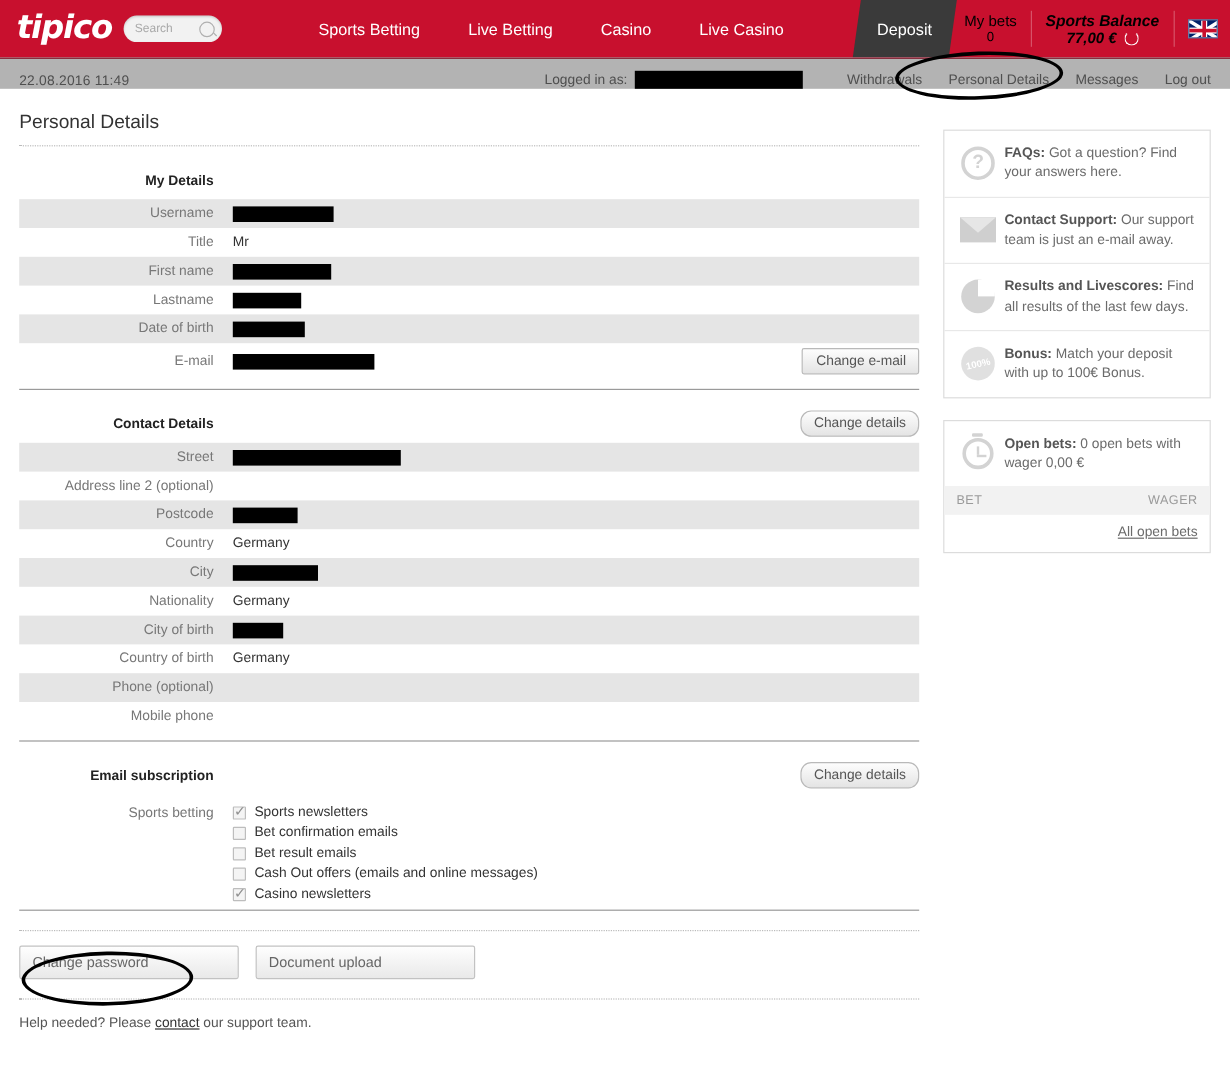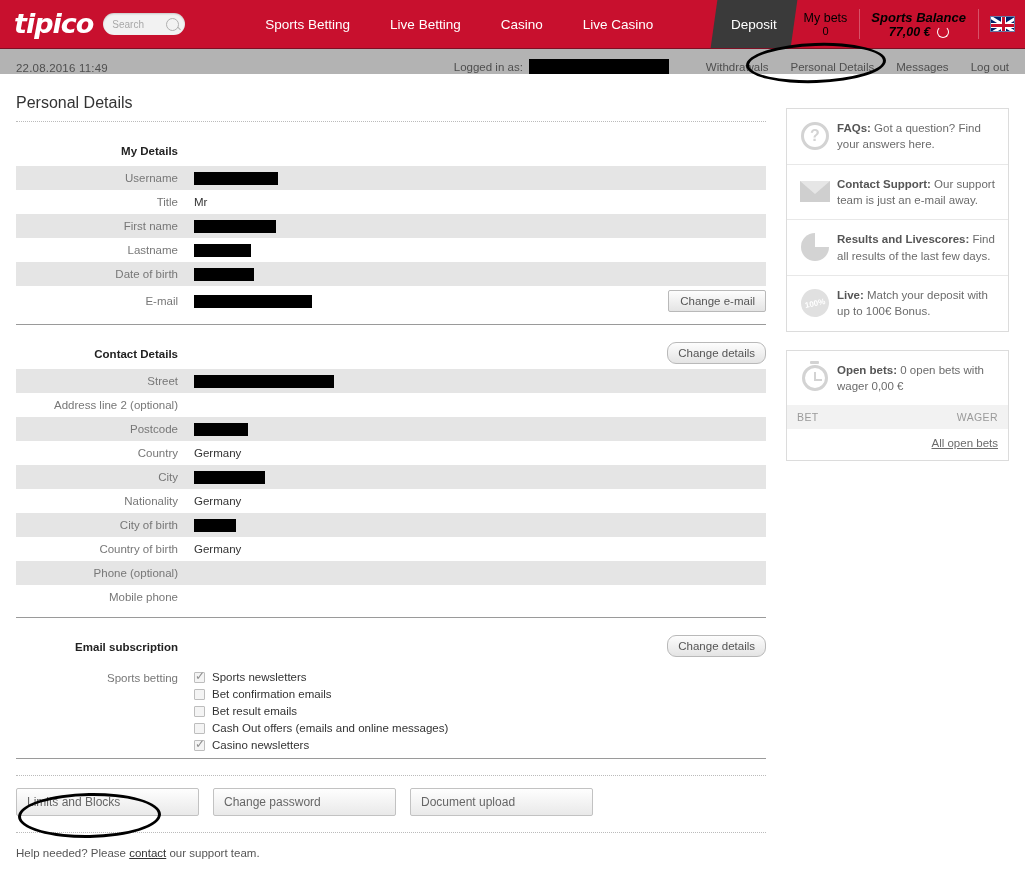--- a/index.html
+++ b/index.html
@@ -439,21 +439,20 @@
             <span>Casino newsletters</span>
           </label>
         </div>
       </div>
       <div class="sec-rule" style="margin-top:2px"></div>
     </div>
 
     <div class="bottom-dotted"></div>
 
     <div class="btnrow">
-      <button class="btn-lg">Limits and Blocks</button>
       <button class="btn-lg">Change password</button>
       <button class="btn-lg">Document upload</button>
     </div>
 
     <div class="help">
       <span>Help needed? Please </span><a href="#">contact</a><span> our support team.</span>
     </div>
   </div>
 
   <div class="sidebar">
@@ -474,21 +473,21 @@
       <div class="card-row">
         <div class="ic">
             <span class="ic-pie"></span>
           </div>
         <div class="card-txt"><b>Results and Livescores:</b><span> Find all results of the last few days.</span></div>
       </div>
       <div class="card-row">
         <div class="ic">
             <span class="ic-bonus">100%</span>
           </div>
-        <div class="card-txt"><b>Live:</b><span> Match your deposit with up to 100€ Bonus.</span></div>
+        <div class="card-txt"><b>Bonus:</b><span> Match your deposit with up to 100€ Bonus.</span></div>
       </div>
     </div>
 
     <div class="card">
       <div class="card-row" style="border-bottom:none">
         <div class="ic">
             <span class="ic-clock">
               <i></i>
             </span>
           </div>

